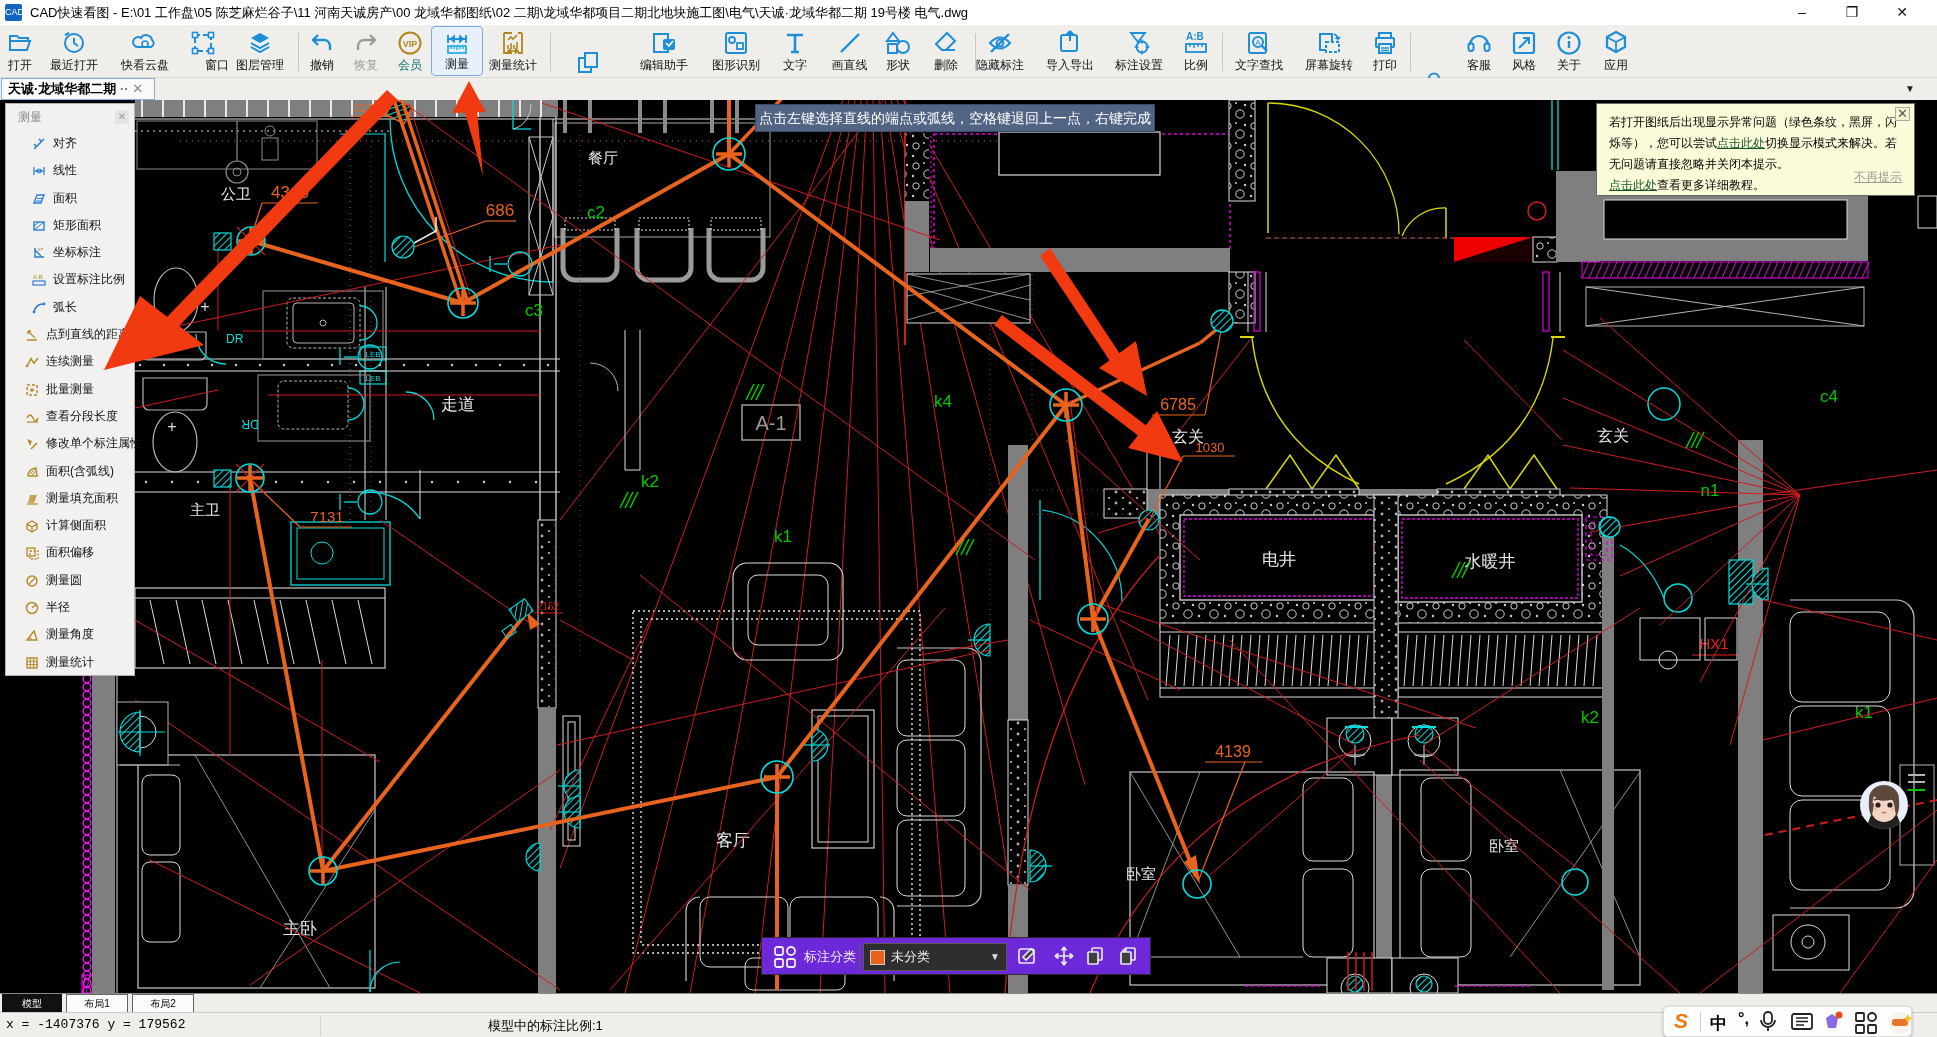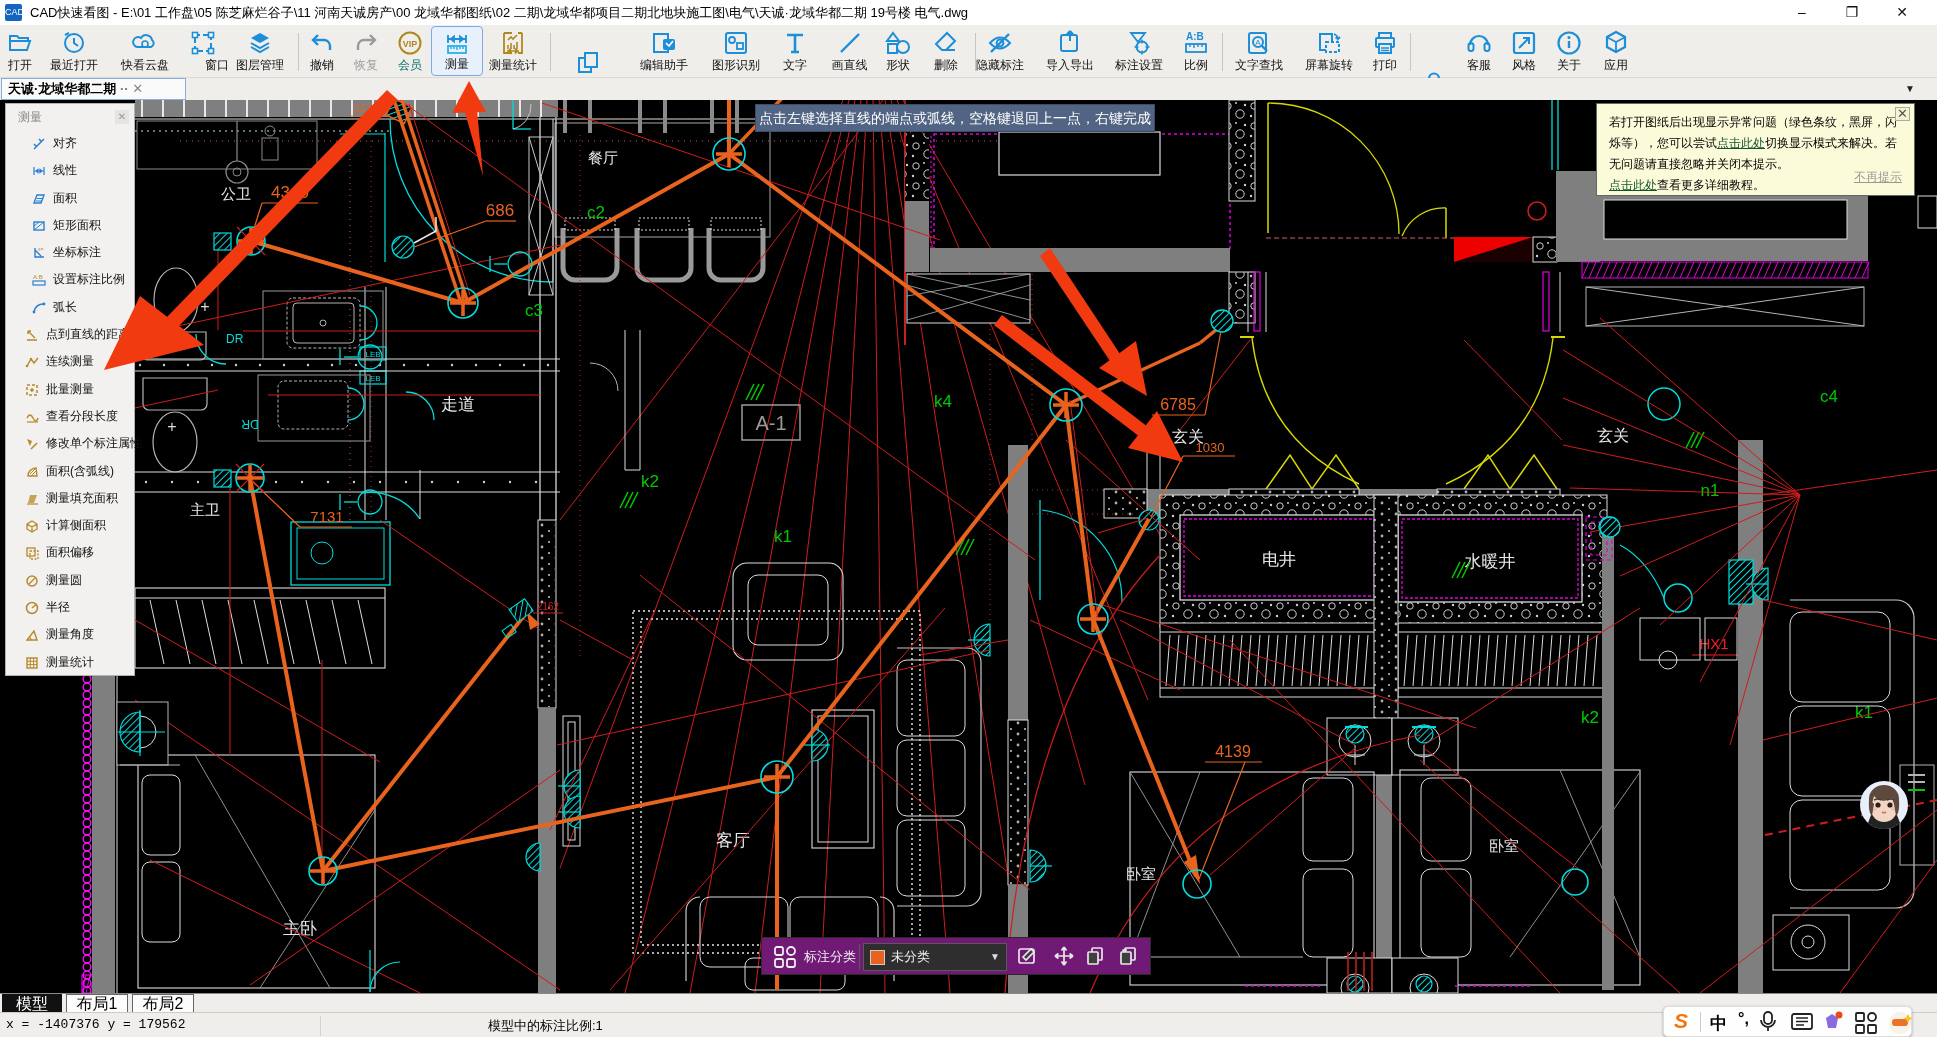--- a/index.html
+++ b/index.html
@@ -9,42 +9,42 @@
  font-size:13px;line-height:25px;white-space:nowrap}
 #titlebar .ticon{position:absolute;left:5px;top:4px;width:17px;height:17px;background:#1565c0;border-radius:2px;color:#fff;font-size:9px;text-align:center;line-height:17px}
 #titlebar .ttext{position:absolute;left:30px;top:0}
 .wbtn{position:absolute;top:0px;width:46px;height:25px;text-align:center;font-size:14px;color:#111;line-height:24px}
 #toolbar{left:0;top:25px;width:1937px;height:53px;background:#f0eeea;border-bottom:1px solid #dcd9d4}
 .tbtn{position:absolute;top:1px;height:50px;text-align:center;color:#111;font-size:12px}
 .tbtn .lbl{position:absolute;bottom:2px;left:0;right:0;white-space:nowrap}
 .tbtn svg{position:absolute;top:4px;left:50%;transform:translateX(-50%)}
 .tsep{position:absolute;top:8px;width:1px;height:38px;background:#c9c6c0}
 #tabbar{left:0;top:78px;width:1937px;height:22px;background:#f0eeea}
-#doctab{position:absolute;left:1px;top:0px;width:185px;height:22px;background:#fafafa;border:1px solid #88aede;font-size:13px;font-weight:bold;color:#000;line-height:20px;padding-left:6px;white-space:nowrap}
+#doctab{position:absolute;left:1px;top:0px;width:154px;height:22px;background:#fafafa;border:1px solid #88aede;font-size:13px;font-weight:bold;color:#000;line-height:20px;padding-left:6px;white-space:nowrap}
 #canvas{left:0;top:100px;width:1937px;height:893px;background:#000}
 #panel{left:5px;top:103px;width:130px;height:573px;background:#f2f1f0;border:1px solid #b5b2ae;font-size:12px;color:#111}
 #panel .ptitle{height:26px;line-height:26px;color:#888;padding-left:12px;font-size:12px;position:relative}
 #panel .pclose{position:absolute;right:5px;top:6px;width:14px;height:14px;background:#e5e4e2;color:#999;text-align:center;line-height:13px;font-size:10px}
 #panel .prow{height:27.3px;position:relative;line-height:27px;white-space:nowrap}
 #panel .prow .txt{position:absolute;left:47px;top:0}
 #panel .prow.ind .txt{left:40px}
 #panel .prow svg{position:absolute;left:26px;top:7px}
 #panel .prow.ind svg{left:19px}
 #tooltip{left:755px;top:104px;width:400px;height:28px;background:#516483;border:1px solid #3c4c66;color:#fff;font-size:14px;text-align:center;line-height:26px;white-space:nowrap}
 #notif{left:1596px;top:103px;width:319px;height:93px;background:#fbfbd9;border:1px solid #666;color:#000;font-size:12px;padding:8px 10px 0 12px;line-height:21px}
 #notif a{color:#14532d;text-decoration:underline;font-weight:normal}
 #notif .nx{position:absolute;right:4px;top:3px;color:#555;font-size:13px;border:1px solid #aaa;width:15px;height:14px;line-height:12px;text-align:center;background:#f4f4cf}
 #notif .never{position:absolute;right:12px;bottom:7px;color:#999;text-decoration:underline;font-size:12px}
-#btool{left:761px;top:937px;width:390px;height:38px;background:#701a75;border:1px solid #2a2a2a;color:#eee;font-size:13px}
+#btool{left:761px;top:937px;width:390px;height:38px;background:#6d28d9;border:1px solid #2a2a2a;color:#eee;font-size:13px}
 #btool .dd{position:absolute;left:101px;top:5px;width:144px;height:28px;background:#2e2e2e;border:1px solid #5a5a5a;line-height:26px}
 #btool .osq{position:absolute;left:6px;top:6px;width:15px;height:15px;background:#e8641e;border:1px solid #ccc}
 #btool .ddt{position:absolute;left:27px;top:0}
 #btool .ddv{position:absolute;right:6px;top:0;color:#ddd;font-size:10px}
 #tabs2{left:0;top:993px;width:1937px;height:19px;background:#f0eeea;border-top:1px solid #888}
-.t2{position:absolute;top:0;height:19px;font-size:16px;text-align:center;line-height:18px;border:1px solid #666}
+.t2{position:absolute;top:0;height:19px;font-size:10px;text-align:center;line-height:18px;border:1px solid #666}
 #statusbar{left:0;top:1012px;width:1937px;height:25px;background:#f0eeea;border-top:1px solid #cfccc7;font-size:13px;color:#000}
 #sogou{left:1663px;top:1006px;width:249px;height:31px;background:#fefefe;border-radius:5px;border:1px solid #ddd;box-shadow:0 1px 3px rgba(0,0,0,.3)}
 </style></head><body>
 <div id="titlebar" class="abs">
     <div class="ticon">CAD</div>
     <div class="ttext">CAD快速看图 - E:\01 工作盘\05 陈芝麻烂谷子\11 河南天诚房产\00 龙域华都图纸\02 二期\龙域华都项目二期北地块施工图\电气\天诚·龙域华都二期 19号楼 电气.dwg</div>
     <div class="wbtn" style="left:1779px">–</div>
     <div class="wbtn" style="left:1829px">❐</div>
     <div class="wbtn" style="left:1879px">✕</div>
   </div>

